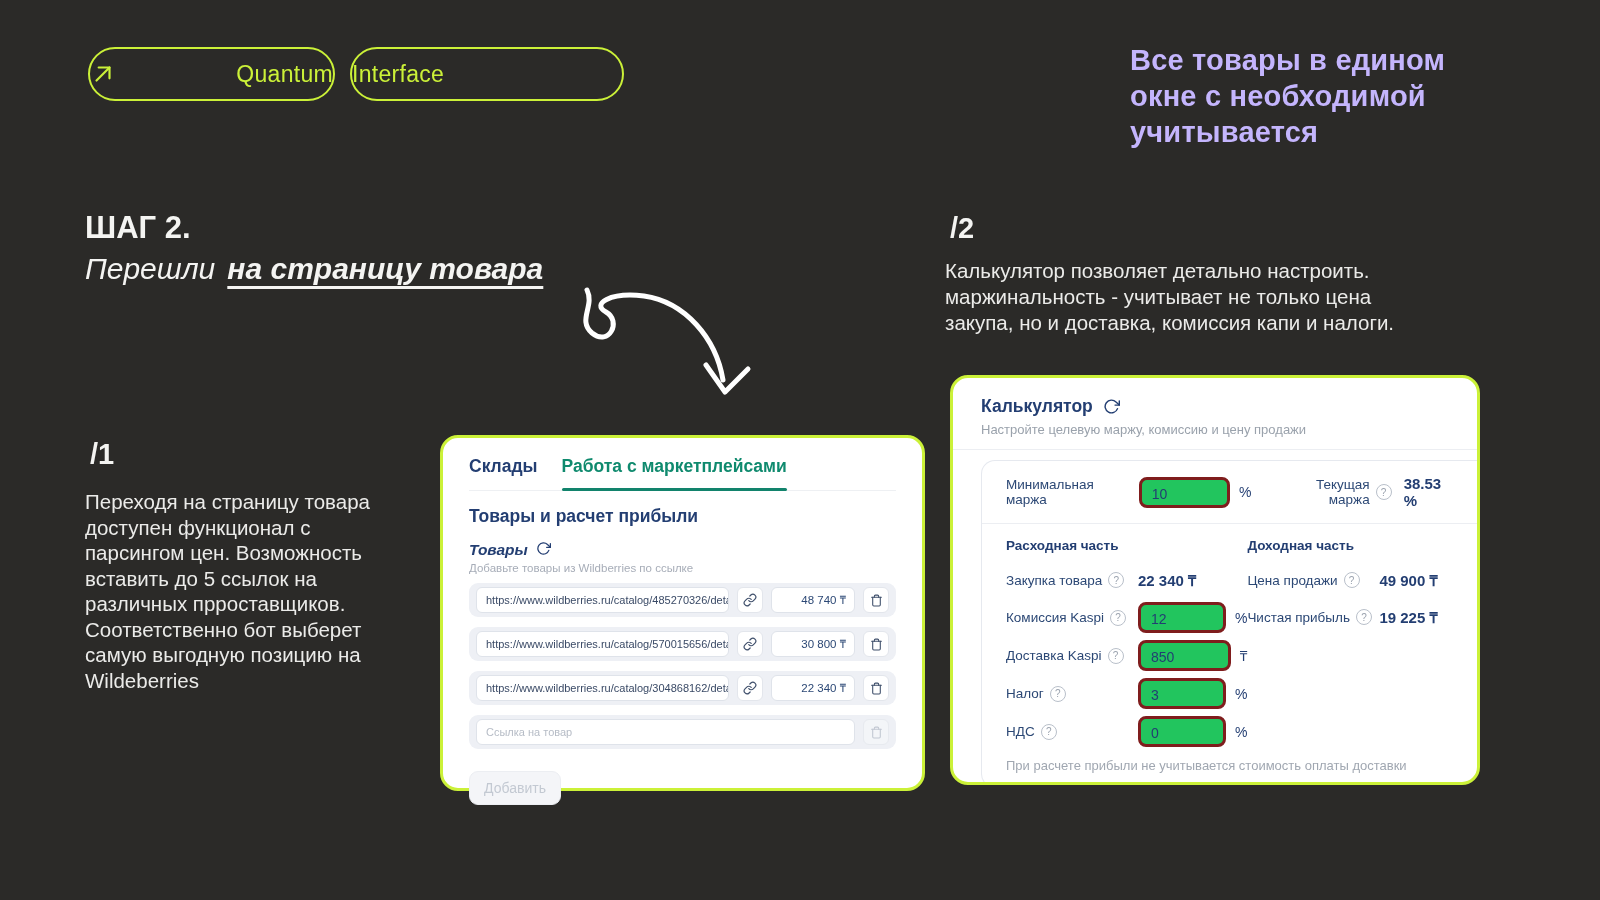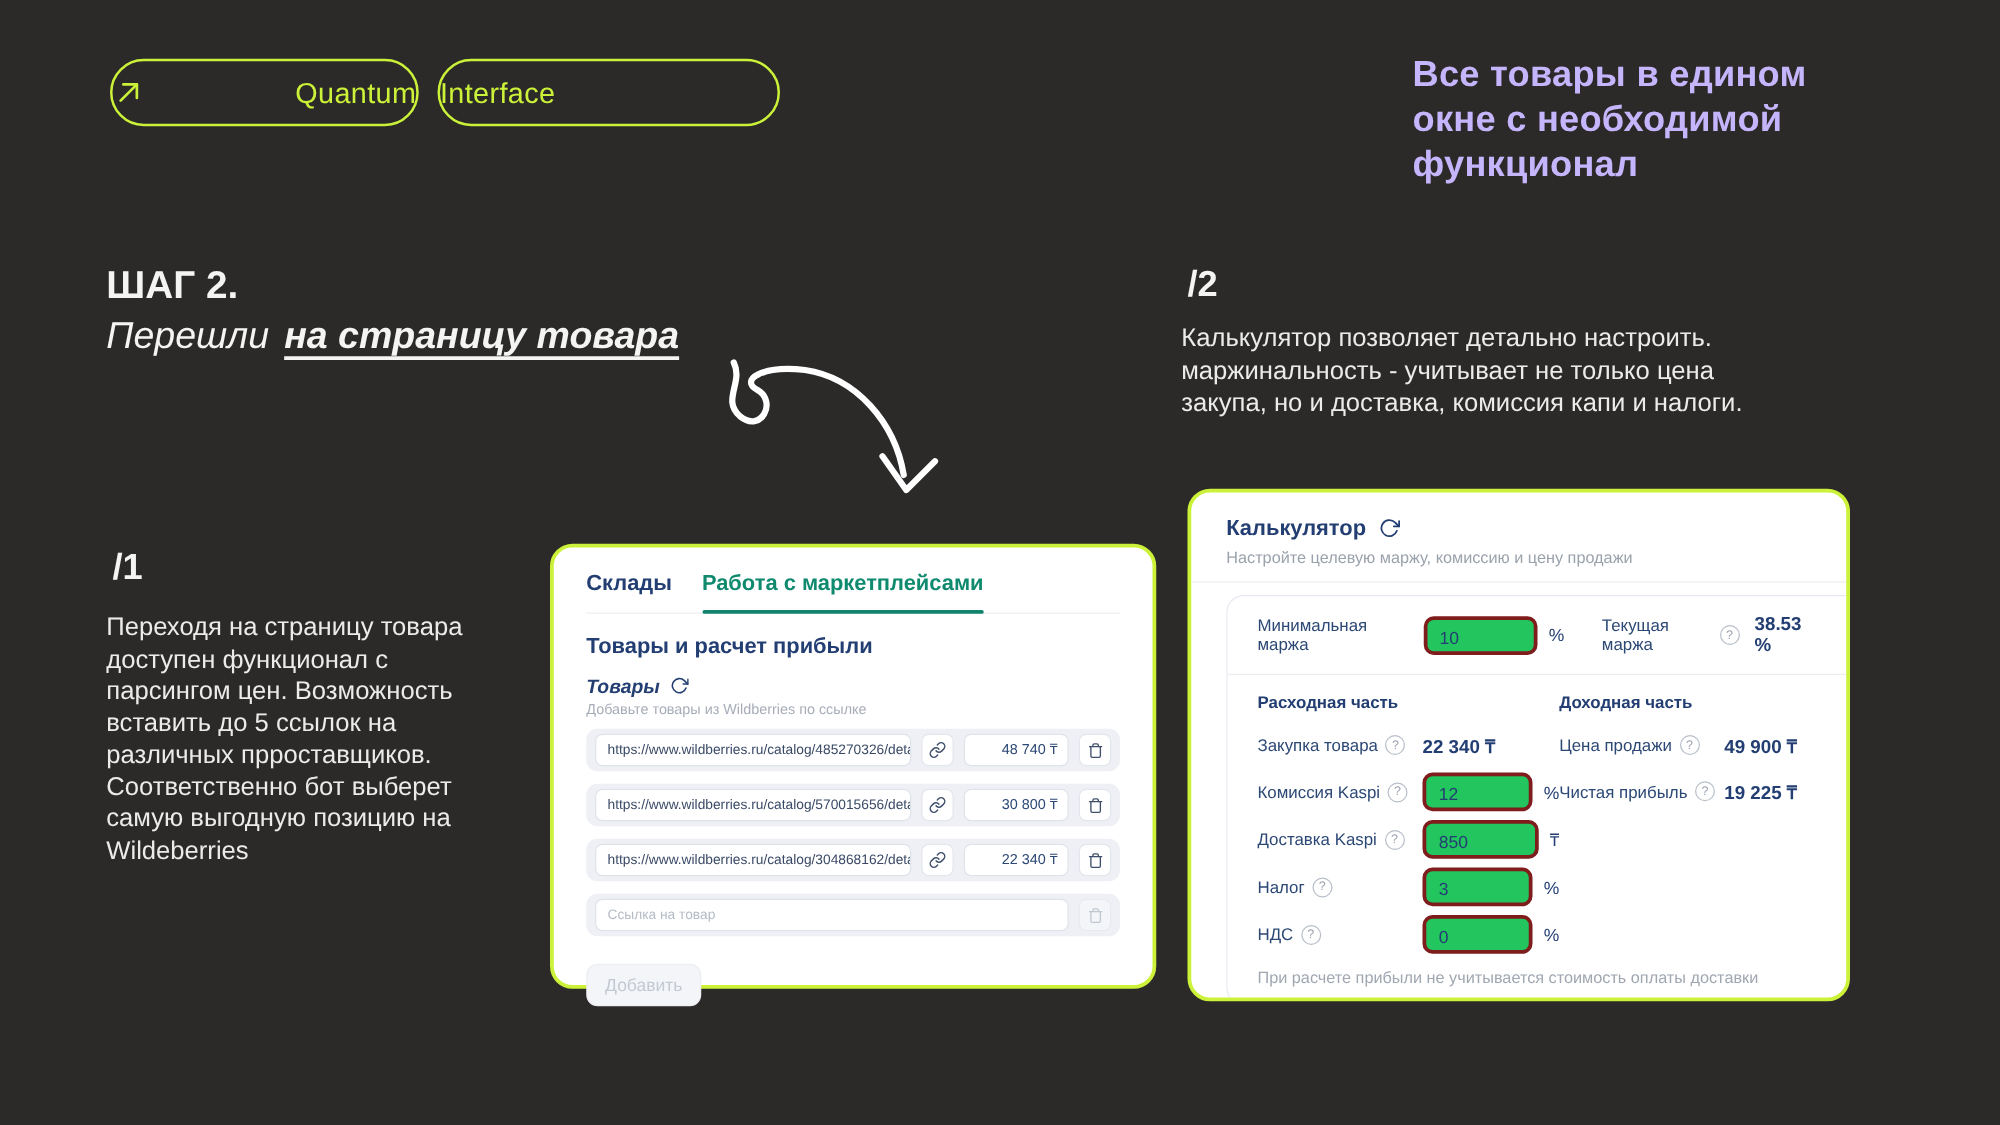--- a/index.html
+++ b/index.html
@@ -47,21 +47,21 @@
   .sec-text { position:absolute; font-size:20.5px; line-height:25.5px; color:#ebebe9; }
   #sec1-text { left:85px;  top:489px; width:302px; }
   #sec2-text { left:945px; top:258px; width:480px; line-height:26px; }
 
   
   .card {
     position:absolute; background:#fff;
     border:3px solid #cbf138; border-radius:18px;
   }
   #mp-card  { left:440px; top:435px; width:485px; height:356px; padding:18px 26px; }
-  #calc-card{ left:950px; top:391px; width:530px; height:410px; overflow:hidden; }
+  #calc-card{ left:950px; top:375px; width:530px; height:410px; overflow:hidden; }
 
   
   .tabbar { display:flex; gap:24px; border-bottom:1px solid #eef0f3; padding-bottom:13px; }
   .tab { font-size:17.5px; font-weight:600; color:#233e72; cursor:pointer; position:relative; white-space:nowrap; }
   .tab.active { color:#0f8a6e; font-weight:700; }
   .tab.active::after {
     content:""; position:absolute; left:0; right:0; bottom:-14px; height:3px;
     background:#12836c; border-radius:2px;
   }
   .mp-title { margin-top:15px; font-size:17.5px; font-weight:700; color:#233e72; }
@@ -141,21 +141,21 @@
   </span>
   <span>Quantum</span>
 </button>
 <button class="pill" id="pill-interface">
   <span>Interface</span>
 </button>
 
 <div class="tagline">
   <div>Все товары в едином</div>
   <div>окне с необходимой</div>
-  <div>функционал</div>
+  <div>учитывается</div>
 </div>
 
 <div class="step-title">ШАГ 2.</div>
 <div class="step-sub">
   <span>Перешли</span><span class="em">на страницу товара</span>
 </div>
 
 <svg class="abs" style="left:565px; top:276px;" width="195" height="135" viewBox="0 0 195 135">
   <path d="M22 14 C30 30 12 44 27 57 C44 71 57 45 41 36 C26 28 45 16 79 20 C120 26 151 62 158 104" stroke="#ffffff" stroke-width="5" stroke-linecap="round" fill="none"></path>
   <polyline points="141 89 160 116 183 93" stroke="#ffffff" stroke-width="5" stroke-linecap="round" stroke-linejoin="round" fill="none"></polyline>
@@ -279,21 +279,21 @@
       </span>
     </div>
     <div class="calc-sub">Настройте целевую маржу, комиссию и цену продажи</div>
   </div>
 
   <div class="panel">
     <div class="margin-row">
       <span class="c-label">Минимальная маржа</span>
       <div class="c-input" style="margin-left:14px;">10</div>
       <span class="unit">%</span>
-      <span class="c-label" style="margin-left:30px;">Текущая маржа</span>
+      <span class="c-label" style="margin-left:30px;text-align:right;">Текущая маржа</span>
       <span class="qmark">?</span>
       <span class="bigval" style="margin-left:12px;">38.53 %</span>
     </div>
 
     <div class="cols">
 
       <div class="col-exp">
         <div class="col-head">Расходная часть</div>
 
         <div class="c-row">

